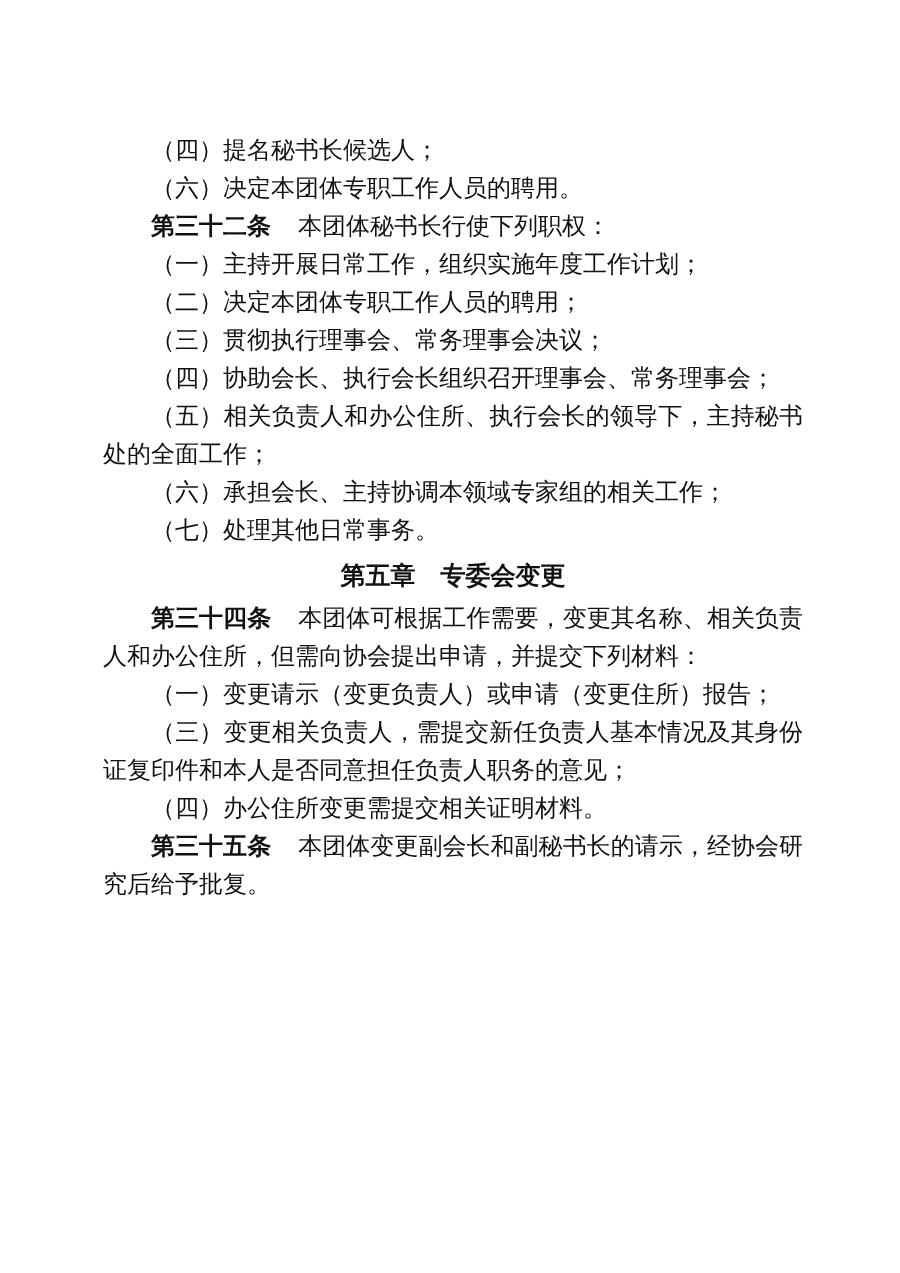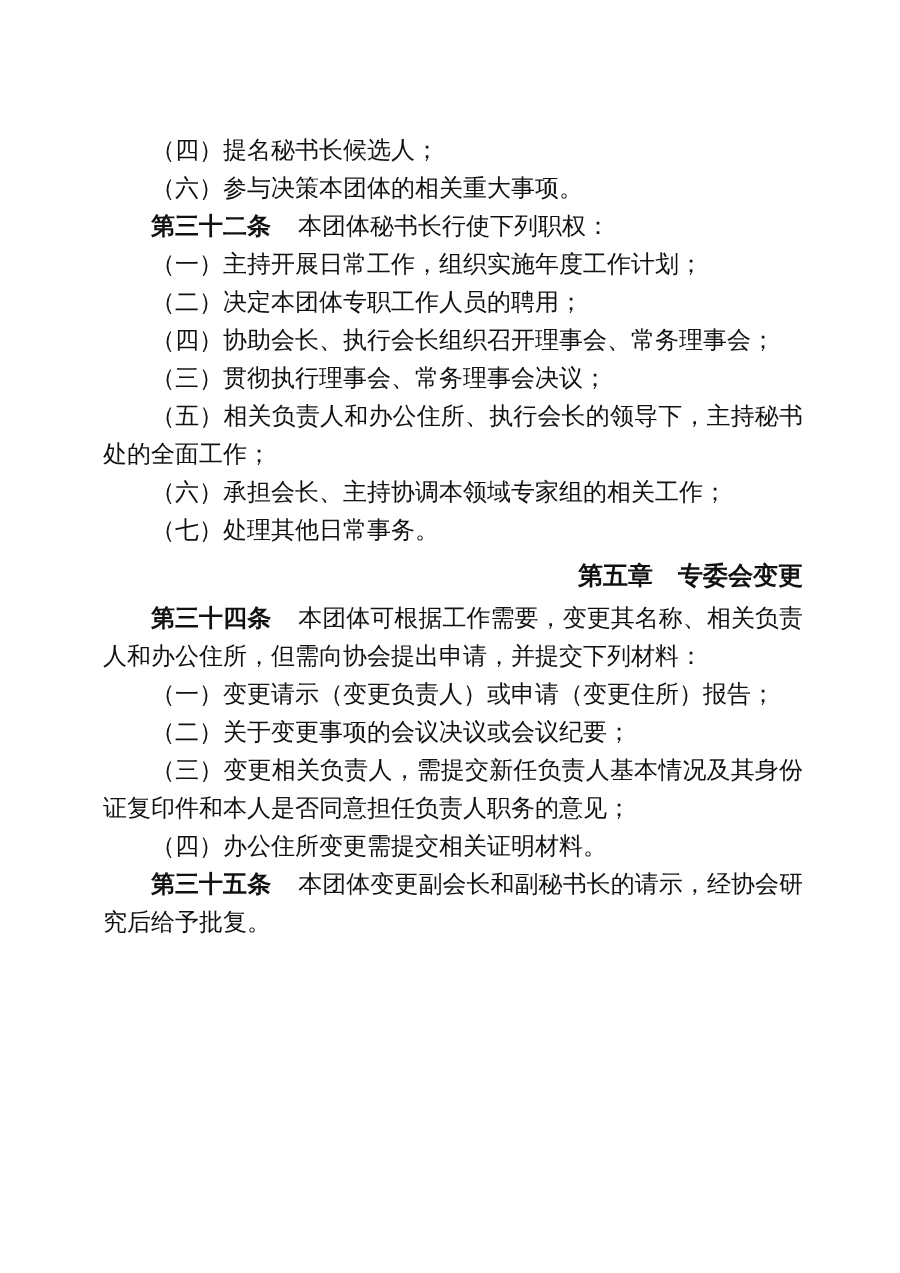--- a/index.html
+++ b/index.html
@@ -28,21 +28,21 @@
   .para {
     text-indent: 48px;
     margin: 0;
   }
   .term {
     font-weight: bold;
     margin-right: 27px;
   }
   .heading {
     font-weight: bold;
-    text-align: right;
+    text-align: center;
     text-indent: 0;
     font-family: "Liberation Sans", "DejaVu Sans", sans-serif;
     font-size: 25px;
     margin: 7px 0 5px 0;
   }
   .footer {
     position: absolute;
     left: 135px;
     top: 1146px;
     font-size: 17px;
@@ -50,31 +50,30 @@
     letter-spacing: 2px;
     color: #111111;
   }
 </style>
 </head>
 <body>
 
 <div class="page" style="background: rgb(255, 255, 255); color: rgb(17, 17, 17);">
   <div class="content" id="doc-content">
       <div class="para">（四）提名秘书长候选人；</div>
-      <div class="para">（六）参与决策本团体的相关重大事项。</div>
+      <div class="para">（六）决定本团体专职工作人员的聘用。</div>
       <div class="para"><span class="term">第三十二条</span>本团体秘书长行使下列职权：</div>
       <div class="para">（一）主持开展日常工作，组织实施年度工作计划；</div>
       <div class="para">（二）决定本团体专职工作人员的聘用；</div>
+      <div class="para">（三）贯彻执行理事会、常务理事会决议；</div>
       <div class="para">（四）协助会长、执行会长组织召开理事会、常务理事会；</div>
-      <div class="para">（三）贯彻执行理事会、常务理事会决议；</div>
       <div class="para">（五）相关负责人和办公住所、执行会长的领导下，主持秘书处的全面工作；</div>
       <div class="para">（六）承担会长、主持协调本领域专家组的相关工作；</div>
       <div class="para">（七）处理其他日常事务。</div>
       <div class="heading">第五章　专委会变更</div>
       <div class="para"><span class="term">第三十四条</span>本团体可根据工作需要，变更其名称、相关负责人和办公住所，但需向协会提出申请，并提交下列材料：</div>
       <div class="para">（一）变更请示（变更负责人）或申请（变更住所）报告；</div>
-      <div class="para">（二）关于变更事项的会议决议或会议纪要；</div>
       <div class="para">（三）变更相关负责人，需提交新任负责人基本情况及其身份证复印件和本人是否同意担任负责人职务的意见；</div>
       <div class="para">（四）办公住所变更需提交相关证明材料。</div>
       <div class="para"><span class="term">第三十五条</span>本团体变更副会长和副秘书长的请示，经协会研究后给予批复。</div>
     </div>
   <div class="footer">— 16 —</div>
 </div>
 
 </body></html>

